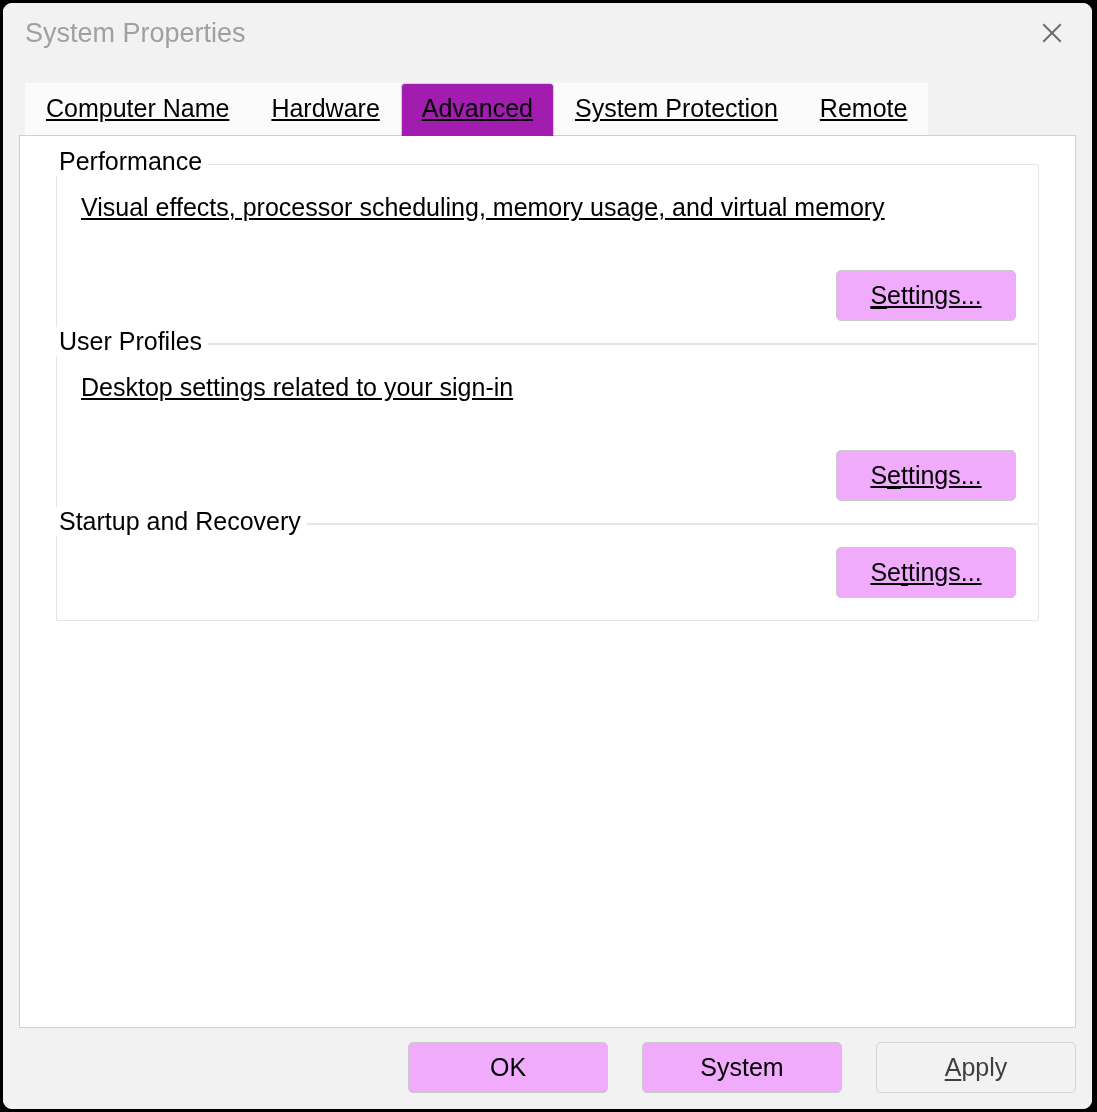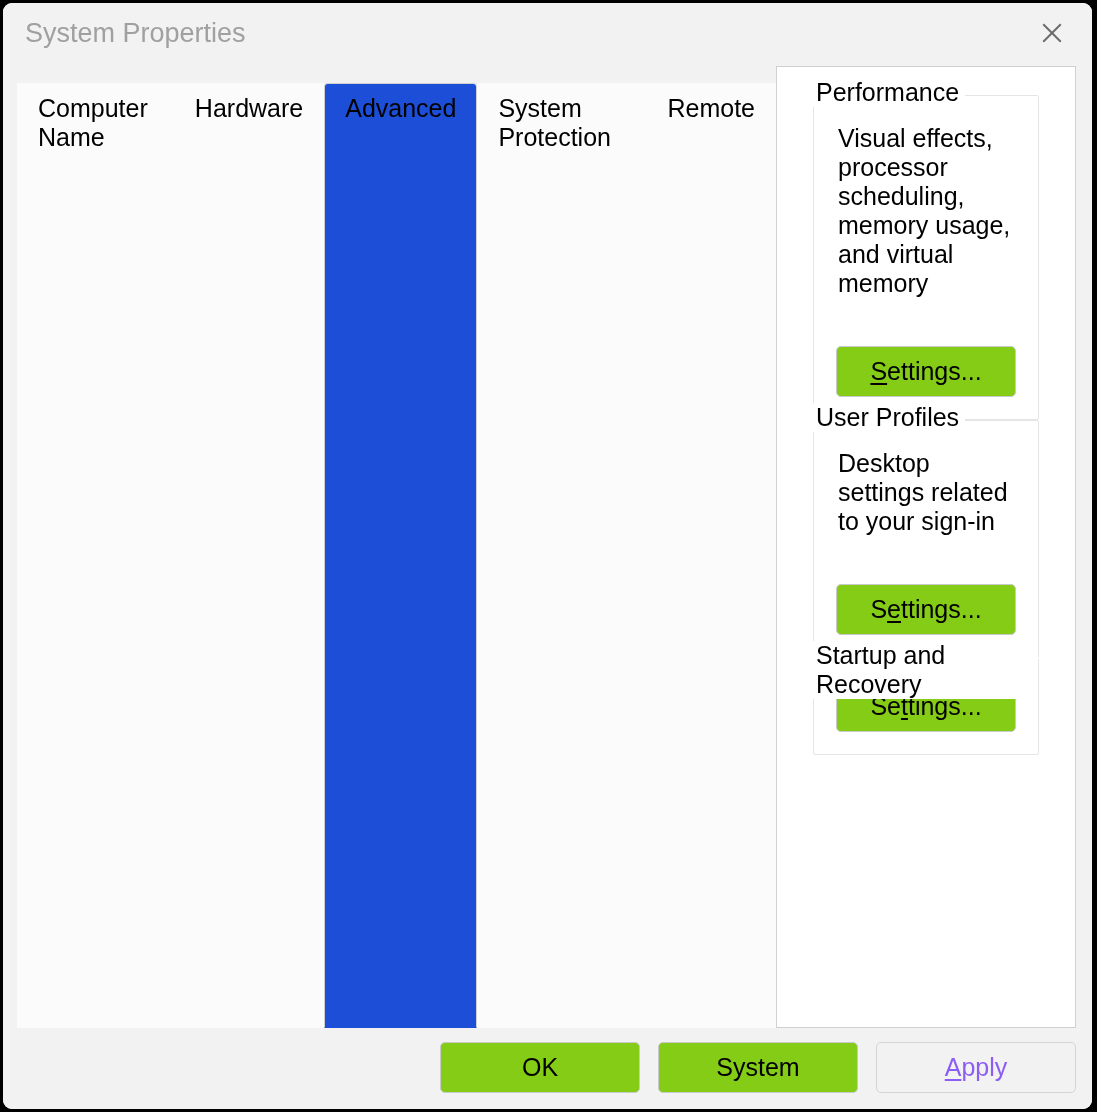--- a/index.html
+++ b/index.html
@@ -44,42 +44,43 @@
       justify-content: center;
       cursor: pointer;
       color: #6b6b6b;
     }
     .close-btn svg {
       width: 20px;
       height: 20px;
     }
     .content-area {
       flex: 1;
-      padding: 0 16px 0 8px;
-      display: flex;
-      flex-direction: row;
+      padding: 0 16px 0 16px;
+      display: flex;
+      flex-direction: column;
+      text-decoration: underline;
     }
     .tabs {
       display: flex;
       margin-top: 16px;
       margin-left: 6px;
     }
     .tab {
       padding: 10px 20px 12px 20px;
       font-size: 25px;
       color: #000;
       background: #f2f2f2;
       cursor: pointer;
       border: 1px solid transparent;
     }
     .tab.inactive {
       background: #fbfbfb;
     }
     .tab.active {
-      background: #1d4ed8;
+      background: #a21caf;
       border-top: 1px solid #d0d0d0;
       border-left: 1px solid #d0d0d0;
       border-right: 1px solid #d0d0d0;
       border-top-left-radius: 4px;
       border-top-right-radius: 4px;
       position: relative;
       z-index: 2;
     }
     .tab-panel {
       background: #fff;
@@ -117,21 +118,21 @@
       color: #000;
       margin-bottom: 48px;
       margin-top: 6px;
       margin-left: 2px;
     }
     .group-actions {
       display: flex;
       justify-content: flex-end;
     }
     .btn {
-      background: #84cc16;
+      background: #f0abfc;
       border: 1px solid #c9c9c9;
       border-radius: 5px;
       font-size: 25px;
       color: #000;
       padding: 10px 28px;
       min-width: 180px;
       text-align: center;
       cursor: pointer;
       font-family: inherit;
     }
@@ -139,29 +140,29 @@
       display: flex;
       justify-content: flex-end;
       margin-top: 20px;
     }
     .env-btn {
       min-width: 310px;
     }
     .bottom-bar {
       display: flex;
       justify-content: flex-end;
-      gap: 18px;
+      gap: 34px;
       padding: 14px 16px 16px 16px;
       background: #f2f2f2;
     }
     .bottom-bar .btn {
       min-width: 200px;
     }
     .btn.disabled {
-      color: #8b5cf6;
+      color: #404040;
       background: #f2f2f2;
       border-color: #d5d5d5;
       cursor: default;
     }
     .accel {
       text-decoration: underline;
       text-underline-offset: 3px;
     }
   </style>
 </head>

